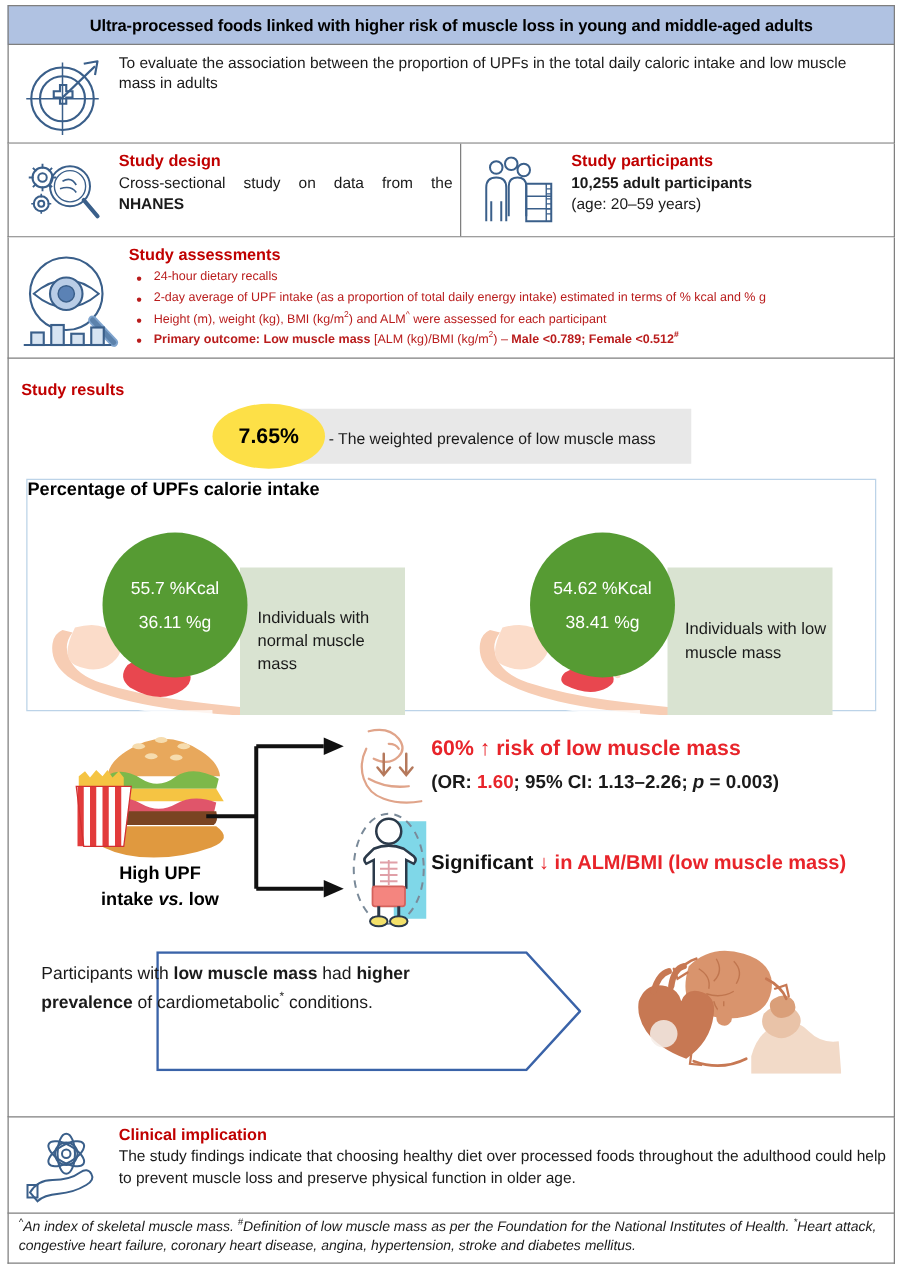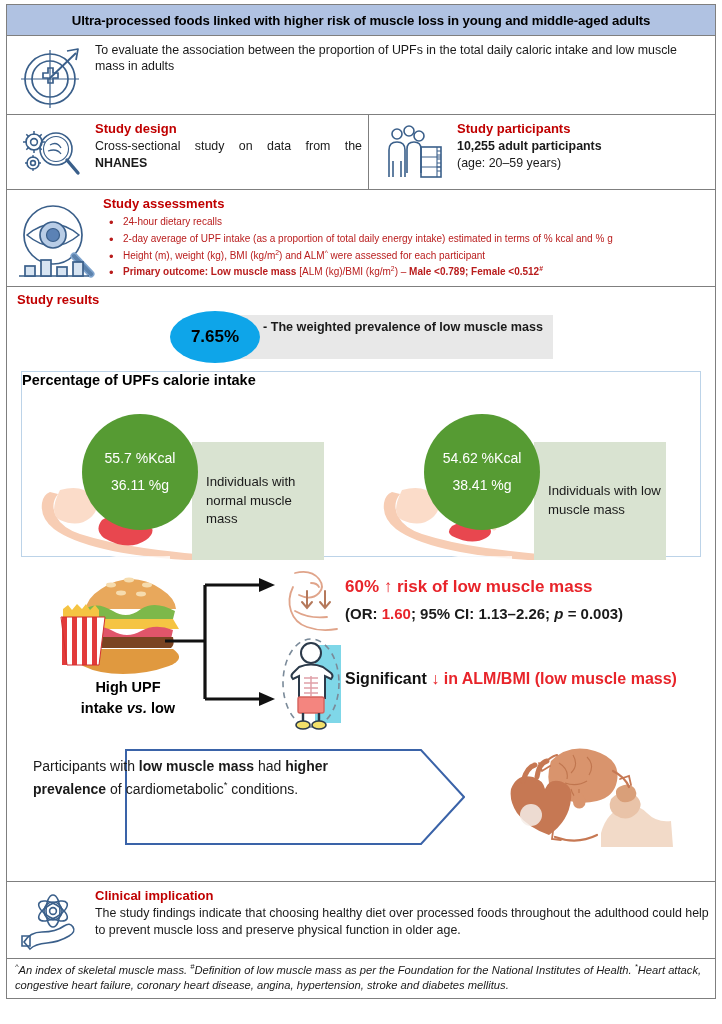--- a/index.html
+++ b/index.html
@@ -94,47 +94,47 @@
     border: 1.5px solid #7f7f7f;
     border-top: none;
     box-sizing: border-box;
     position: relative;
     padding: 4px 8px 6px 8px;
   }
   .results-head {
     color: #c00000;
     font-weight: bold;
     font-size: 13px;
-    margin: 1px 0 0 2px;
+    margin: 13px 0 0 2px;
   }
   .prev-wrap {
     position: relative;
     height: 52px;
     margin-top: 4px;
   }
   .prev-greybox {
     position: absolute;
     left: 188px; top: 4px;
     width: 350px; height: 44px;
     background: #e8e8e8;
   }
   .prev-ellipse {
     position: absolute;
     left: 155px; top: 0px;
     width: 90px; height: 52px;
     border-radius: 50%;
-    background: #0ea5e9;
+    background: #fde047;
     display: flex; align-items: center; justify-content: center;
     font-size: 17px; font-weight: bold; color: #000;
   }
   .prev-text {
     position: absolute;
-    left: 248px; top: 8px;
+    left: 248px; top: 20px;
     width: 280px;
-    font-size: 12.6px; font-weight: bold; line-height: 1.3;
+    font-size: 12.6px; font-weight: normal; line-height: 1.3;
     color: #1a1a1a;
   }
 
   
   .cal-panel {
     border: 1px solid #bcd3e8;
     box-sizing: border-box;
     margin: 8px 6px 0 6px;
     height: 186px;
     position: relative;

